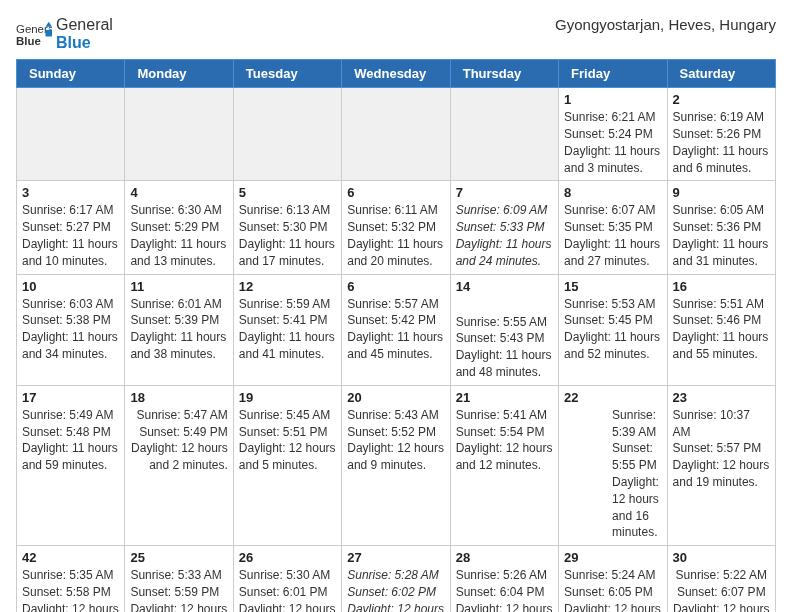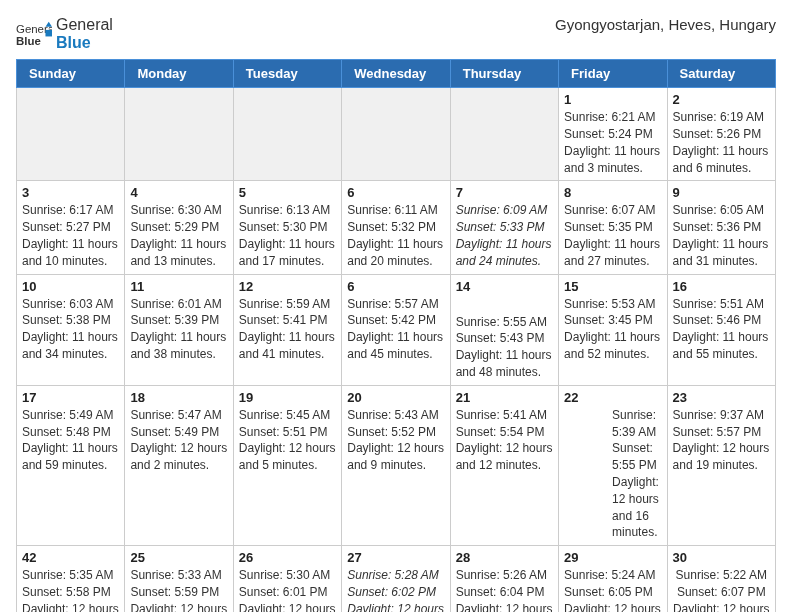--- a/index.html
+++ b/index.html
@@ -208,40 +208,40 @@
           </td>
           <td>
             <span class="day-number">14</span>
             <div class="day-info" style="white-space: pre-line; margin-top: 20px;">Sunrise: 5:55 AM
 Sunset: 5:43 PM
 Daylight: 11 hours and 48 minutes.</div>
           </td>
           <td>
             <span class="day-number">15</span>
             <div class="day-info" style="white-space: pre-line;">Sunrise: 5:53 AM
-Sunset: 3:45 PM
+Sunset: 5:45 PM
 Daylight: 11 hours and 52 minutes.</div>
           </td>
           <td>
             <span class="day-number">16</span>
             <div class="day-info" style="white-space: pre-line;">Sunrise: 5:51 AM
 Sunset: 5:46 PM
 Daylight: 11 hours and 55 minutes.</div>
           </td>
         </tr>
         <tr>
           <td>
             <span class="day-number">17</span>
             <div class="day-info" style="white-space: pre-line;">Sunrise: 5:49 AM
 Sunset: 5:48 PM
 Daylight: 11 hours and 59 minutes.</div>
           </td>
           <td>
             <span class="day-number">18</span>
-            <div class="day-info" style="white-space: pre-line;">Sunrise: 5:47 AM
+            <div class="day-info" style="white-space: pre-line; text-align: right;">Sunrise: 5:47 AM
 Sunset: 5:49 PM
 Daylight: 12 hours and 2 minutes.</div>
           </td>
           <td>
             <span class="day-number">19</span>
             <div class="day-info" style="white-space: pre-line;">Sunrise: 5:45 AM
 Sunset: 5:51 PM
 Daylight: 12 hours and 5 minutes.</div>
           </td>
           <td>
@@ -257,21 +257,21 @@
 Daylight: 12 hours and 12 minutes.</div>
           </td>
           <td>
             <span class="day-number">22</span>
             <div class="day-info" style="white-space: pre-line; margin-left: 48px;">Sunrise: 5:39 AM
 Sunset: 5:55 PM
 Daylight: 12 hours and 16 minutes.</div>
           </td>
           <td>
             <span class="day-number">23</span>
-            <div class="day-info" style="white-space: pre-line;">Sunrise: 9:37 AM
+            <div class="day-info" style="white-space: pre-line;">Sunrise: 10:37 AM
 Sunset: 5:57 PM
 Daylight: 12 hours and 19 minutes.</div>
           </td>
         </tr>
         <tr>
           <td>
             <span class="day-number">42</span>
             <div class="day-info" style="white-space: pre-line;">Sunrise: 5:35 AM
 Sunset: 5:58 PM
 Daylight: 12 hours and 23 minutes.</div>

